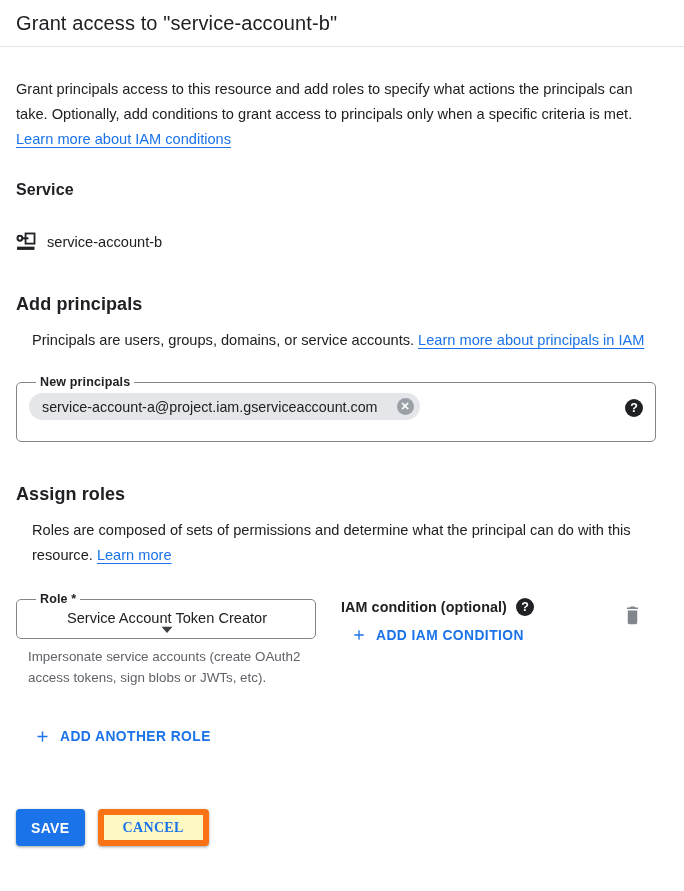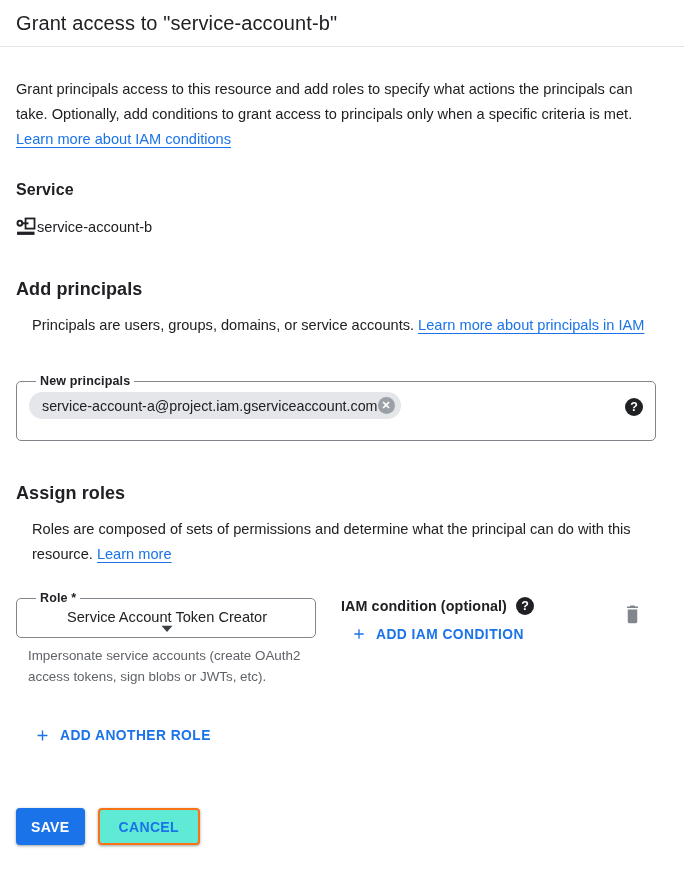--- a/index.html
+++ b/index.html
@@ -14,32 +14,32 @@
   .dialog-title { font-size: 20px; font-weight: 400; letter-spacing: 0.1px; }
 
   .content { padding: 0 28px 0 16px; }
 
   .body-text { font-size: 14.6px; line-height: 25px; color: #202124; }
   .intro { margin-top: 30px; max-width: 648px; }
 
   .link { color: #1a73e8; text-decoration: underline; text-underline-offset: 3px; cursor: pointer; }
 
   .heading-sm { margin-top: 29px; font-size: 16px; font-weight: 700; letter-spacing: 0.1px; }
-  .resource-row { margin-top: 17px; display: flex; align-items: center; font-size: 14.6px; }
+  .resource-row { margin-top: 32px; display: flex; align-items: center; gap: 10px; font-size: 14.6px; }
 
   .heading-lg { margin-top: 42px; font-size: 18px; font-weight: 700; letter-spacing: 0.1px; }
   .section-desc { margin-top: 13px; max-width: 648px; margin-left: 16px; }
 
   fieldset { border: 1px solid #80868b; border-radius: 5px; }
   legend { font-size: 12.5px; font-weight: 700; letter-spacing: 0.15px; padding: 0 4px; margin-left: 7px; color: #202124; }
 
-  .principals-fieldset { margin-top: 36px; padding: 4px 12px 0; height: 67px; cursor: text; }
+  .principals-fieldset { margin-top: 22px; padding: 4px 12px 0; height: 67px; cursor: text; }
   .principals-row { display: flex; align-items: flex-start; justify-content: space-between; }
   .chip {
-    display: inline-flex; align-items: center; gap: 0;
+    display: inline-flex; align-items: center; gap: 19px;
     background: #e4e6e9; border-radius: 14px; height: 27px;
     padding: 0 6px 0 13px; font-size: 14.3px; color: #202124; max-width: 560px;
   }
   .chip-close {
     width: 17px; height: 17px; border-radius: 50%; background: #9aa0a6; color: #ffffff;
     display: flex; align-items: center; justify-content: center;
     font-size: 11px; font-weight: 700; cursor: pointer; flex: none; line-height: 1;
   }
   .help-badge {
     width: 18px; height: 18px; border-radius: 50%; background: #202124; color: #ffffff;
@@ -69,21 +69,21 @@
 
   .add-role { margin: 40px 0 0 18px; }
 
   .footer-actions { display: flex; gap: 13px; margin-top: 60px; }
   .btn {
     height: 37px; border-radius: 4px; font-family: inherit;
     font-size: 14px; font-weight: 700; letter-spacing: 0.35px; cursor: pointer;
     box-shadow: 0 1px 2px rgba(60,64,67,.3), 0 1px 3px 1px rgba(60,64,67,.15);
   }
   .btn-save { background: #1a73e8; color: #ffffff; border: none; padding: 0 15px; }
-  .btn-cancel { background: #5eead4; color: #1a73e8; border: 2px solid #f97316; padding: 0 19px; }
+  .btn-cancel { background: #fef9c3; color: #1a73e8; border: 6px solid #f97316; padding: 0 19px; font-family: Liberation Serif, serif; }
 
   svg { display: block; }
 </style>
 </head>
 <body>
 
 <div class="dialog-header">
   <div class="dialog-title">Grant access to "service-account-b"</div>
 </div>
 

